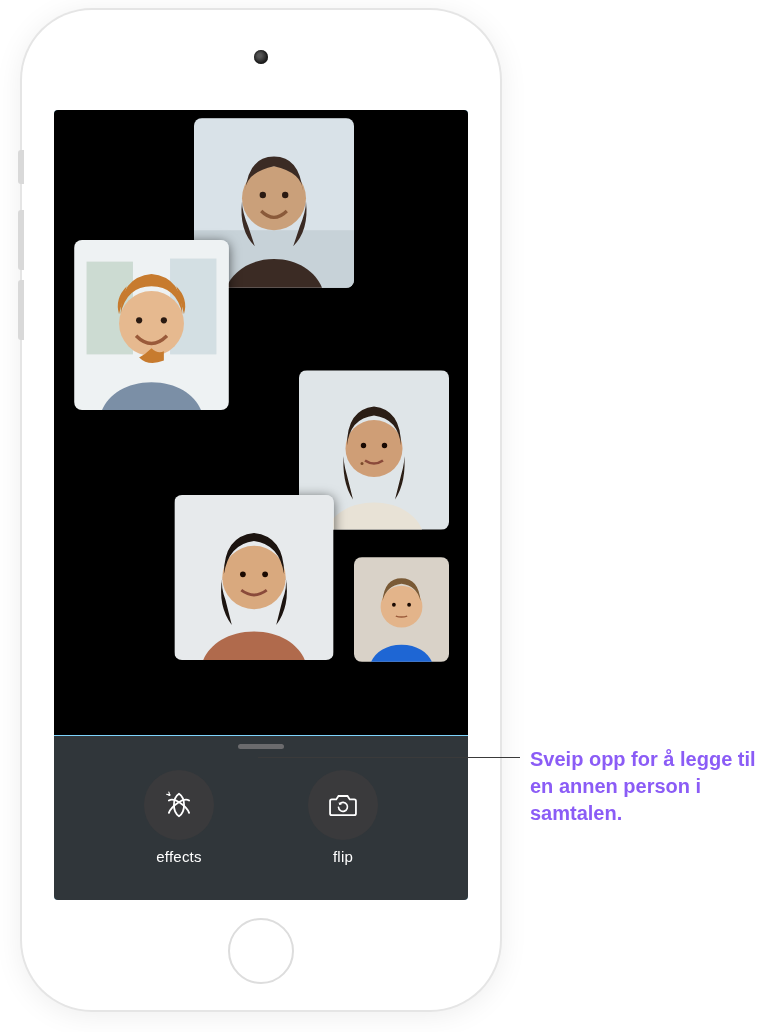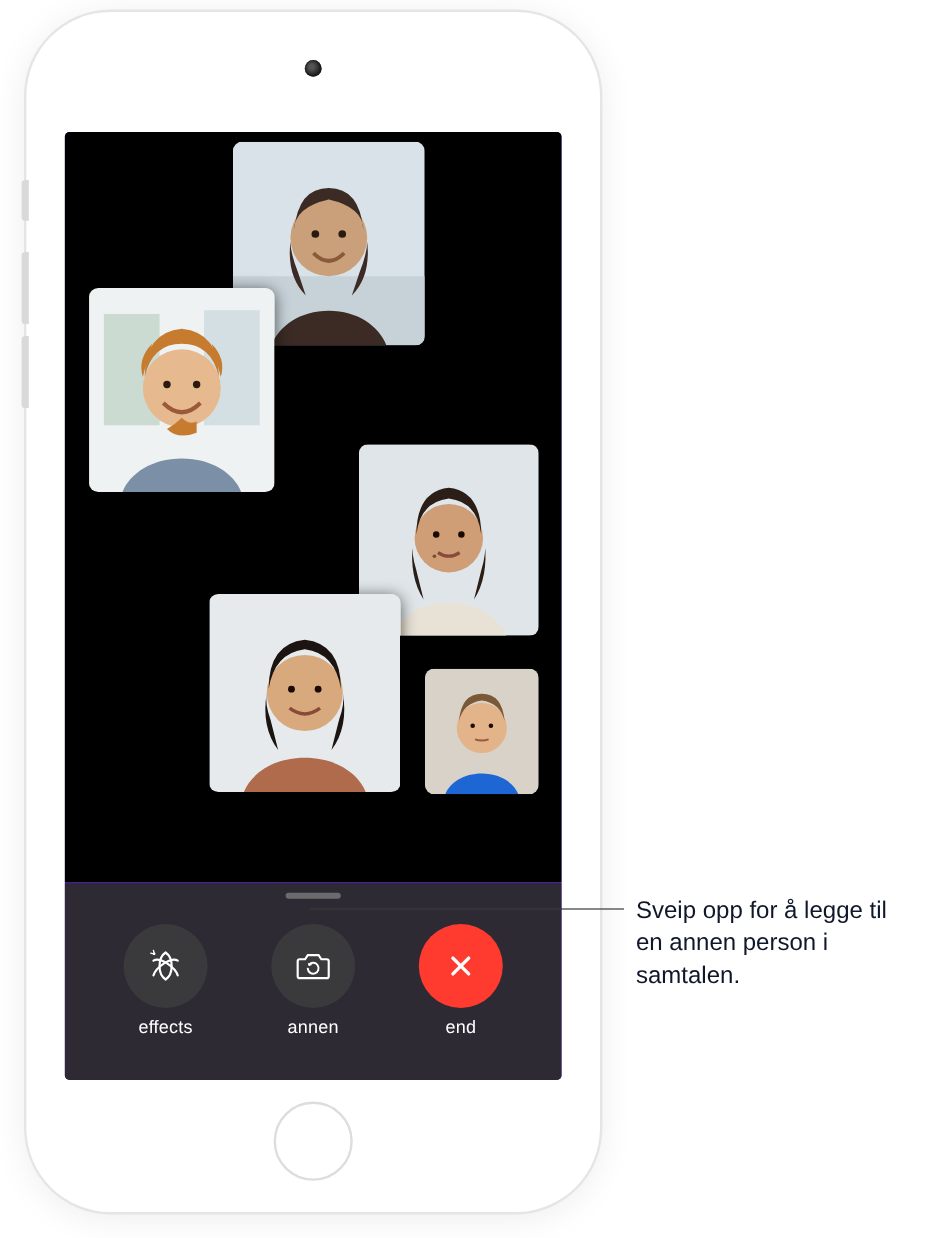--- a/index.html
+++ b/index.html
@@ -53,21 +53,21 @@
     border-radius: 50%;
     border: 2px solid #ddd;
     background: #fff;
   }
   .screen {
     position: absolute;
     top: 100px;
     left: 32px;
     right: 32px;
     bottom: 110px;
-    background: #4c1d95;
+    background: #7dd3fc;
     border-radius: 4px;
     overflow: hidden;
   }
   .video-area {
     position: absolute;
     inset: 0;
     bottom: 165px;
     background: #000;
   }
   .tile {
@@ -143,21 +143,22 @@
     height: 1px;
     background: #3a3a3a;
   }
   .callout-text {
     position: absolute;
     left: 530px;
     top: 746px;
     width: 232px;
     font-size: 20px;
     line-height: 1.35;
-    color: #0f172a;
+    color: #8b5cf6;
+    font-weight: bold;
   }
 </style>
 </head>
 <body>
 
 <div class="device">
   <div class="side-btn b1"></div>
   <div class="side-btn b2"></div>
   <div class="side-btn b3"></div>
   <div class="camera-dot"></div>
@@ -263,32 +264,23 @@
         <div class="control">
           <div class="circle">
             <svg viewBox="0 0 64 64">
               <g fill="#fff">
                 <path d="M12 22 h8 l4 -6 h16 l4 6 h8 a3 3 0 0 1 3 3 v22 a3 3 0 0 1 -3 3 h-40 a3 3 0 0 1 -3 -3 v-22 a3 3 0 0 1 3 -3 Z" fill="none" stroke="#fff" stroke-width="3.2"></path>
                 <path d="M24 36 a8 8 0 1 0 2 -6" fill="none" stroke="#fff" stroke-width="3" stroke-linecap="round"></path>
                 <path d="M24 27 l2 5 l5 -2 Z"></path>
               </g>
             </svg>
           </div>
-          <div class="label">annen</div>
+          <div class="label">flip</div>
         </div>
 
-        <div class="control end">
-          <div class="circle">
-            <svg viewBox="0 0 64 64">
-              <line x1="18" y1="18" x2="46" y2="46" stroke="#fff" stroke-width="6" stroke-linecap="round"></line>
-              <line x1="46" y1="18" x2="18" y2="46" stroke="#fff" stroke-width="6" stroke-linecap="round"></line>
-            </svg>
-          </div>
-          <div class="label">end</div>
-        </div>
 
       </div>
     </div>
   </div>
 
   <div class="home-button"></div>
 </div>
 
 <div class="callout-line"></div>
 <div class="callout-text">Sveip opp for å legge til en annen person i samtalen.</div>

